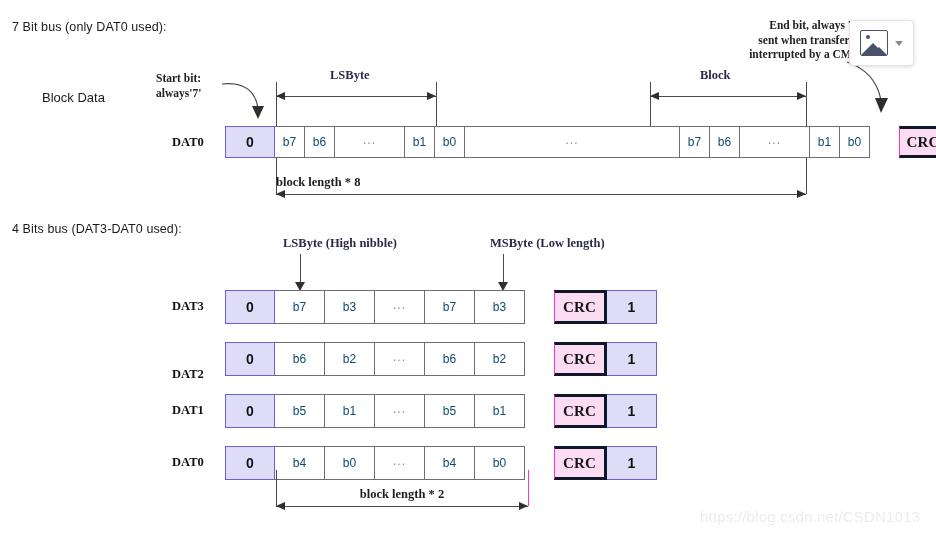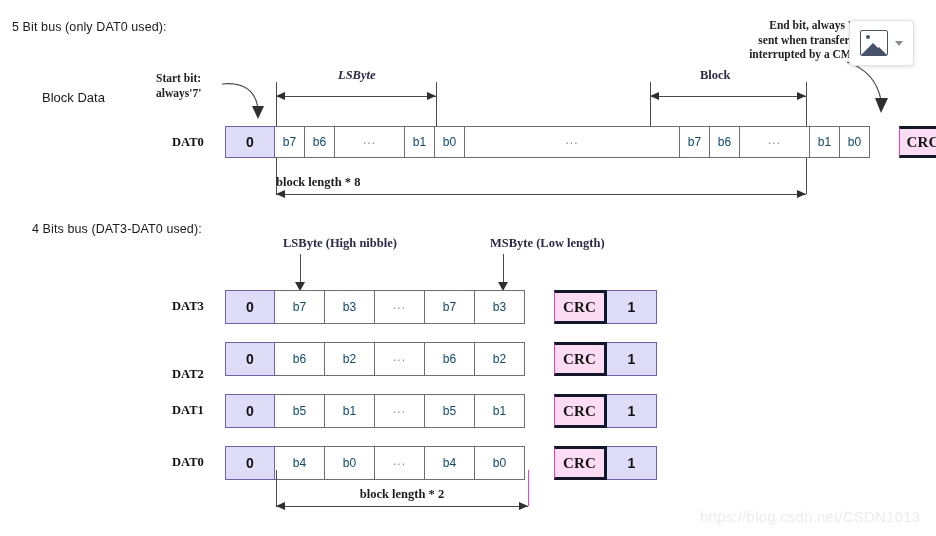--- a/index.html
+++ b/index.html
@@ -202,21 +202,21 @@
     border-right: 4.5px solid transparent;
     border-top: 5.5px solid #8a8a8a;
   }
 
   
   .leader { position: absolute; overflow: visible; }
 </style>
 </head>
 <body>
 
-<div class="abs section-caption" style="left:12px; top:20px;">5 Bit bus (only DAT0 used):</div>
+<div class="abs section-caption" style="left:12px; top:20px;">7 Bit bus (only DAT0 used):</div>
 
 <div class="abs block-label" style="left:42px; top:90px;">Block Data</div>
 
 <div class="abs serif-note" style="left:156px; top:71px;">
   <div>Start bit:</div>
   <div>always'7'</div>
 </div>
 
 <svg class="leader" style="left:222px; top:78px;" width="60" height="48" viewBox="0 0 60 48">
   <path d="M 0 6 C 22 4, 33 12, 36 30" fill="none" stroke="#4a4a4a" stroke-width="1.2"></path>
@@ -236,21 +236,21 @@
 
 <div class="img-overlay" style="left:849px; top:20px; width:63px; height:44px;">
   <span class="pic-box">
     <span class="pic-sun"></span>
     <span class="pic-mtn"></span>
     <span class="pic-mtn2"></span>
   </span>
   <span class="chev"></span>
 </div>
 
-<div class="abs byte-label" style="left:338px; top:68px;font-style:italic;">LSByte</div>
+<div class="abs byte-label" style="left:330px; top:68px;">LSByte</div>
 <div class="vline" style="left:276px; top:82px; height:50px;"></div>
 <div class="vline" style="left:436px; top:82px; height:50px;"></div>
 <div class="hline" style="left:276px; top:96px; width:160px;"></div>
 <div class="arrow-l" style="left:276px; top:91.5px;"></div>
 <div class="arrow-r" style="left:427px; top:91.5px;"></div>
 
 <div class="abs byte-label" style="left:700px; top:68px;">Block</div>
 <div class="vline" style="left:650px; top:82px; height:50px;"></div>
 <div class="vline" style="left:806px; top:82px; height:50px;"></div>
 <div class="hline" style="left:650px; top:96px; width:156px;"></div>
@@ -276,21 +276,21 @@
     <div class="cell endbit" style="width: 50px;">1</div>
   </div>
 
 <div class="vline" style="left:276px; top:158px; height:36px;"></div>
 <div class="vline" style="left:806px; top:158px; height:36px;"></div>
 <div class="abs dim-label center" style="left:276px; top:175px; width:530px; text-align:left;">block length * 8</div>
 <div class="hline" style="left:276px; top:194px; width:530px;"></div>
 <div class="arrow-l" style="left:276px; top:189.5px;"></div>
 <div class="arrow-r" style="left:797px; top:189.5px;"></div>
 
-<div class="abs section-caption" style="left:12px; top:222px;margin-left:20px;">4 Bits bus (DAT3-DAT0 used):</div>
+<div class="abs section-caption" style="left:12px; top:222px;">4 Bits bus (DAT3-DAT0 used):</div>
 
 <div class="abs byte-label" style="left:283px; top:236px;">LSByte (High nibble)</div>
 <div class="vline" style="left:300px; top:254px; height:30px;"></div>
 <div class="arrow-d" style="left:294.5px; top:282px;"></div>
 
 <div class="abs byte-label" style="left:490px; top:236px;">MSByte (Low length)</div>
 <div class="vline" style="left:503px; top:254px; height:30px;"></div>
 <div class="arrow-d" style="left:497.5px; top:282px;"></div>
 
 <div id="frames-4bit">

